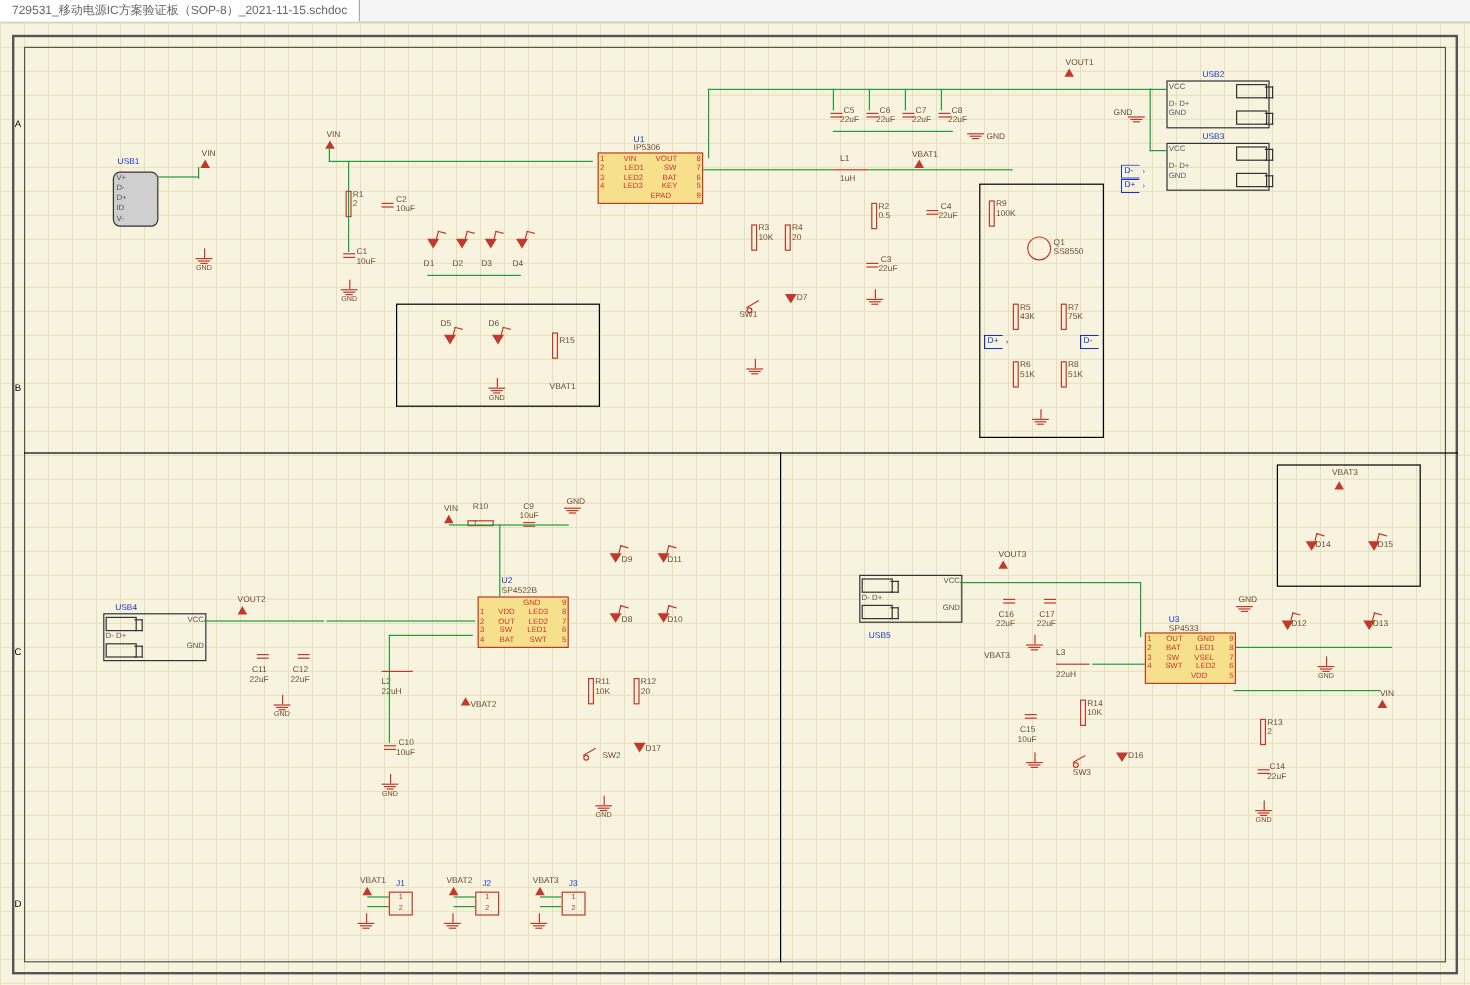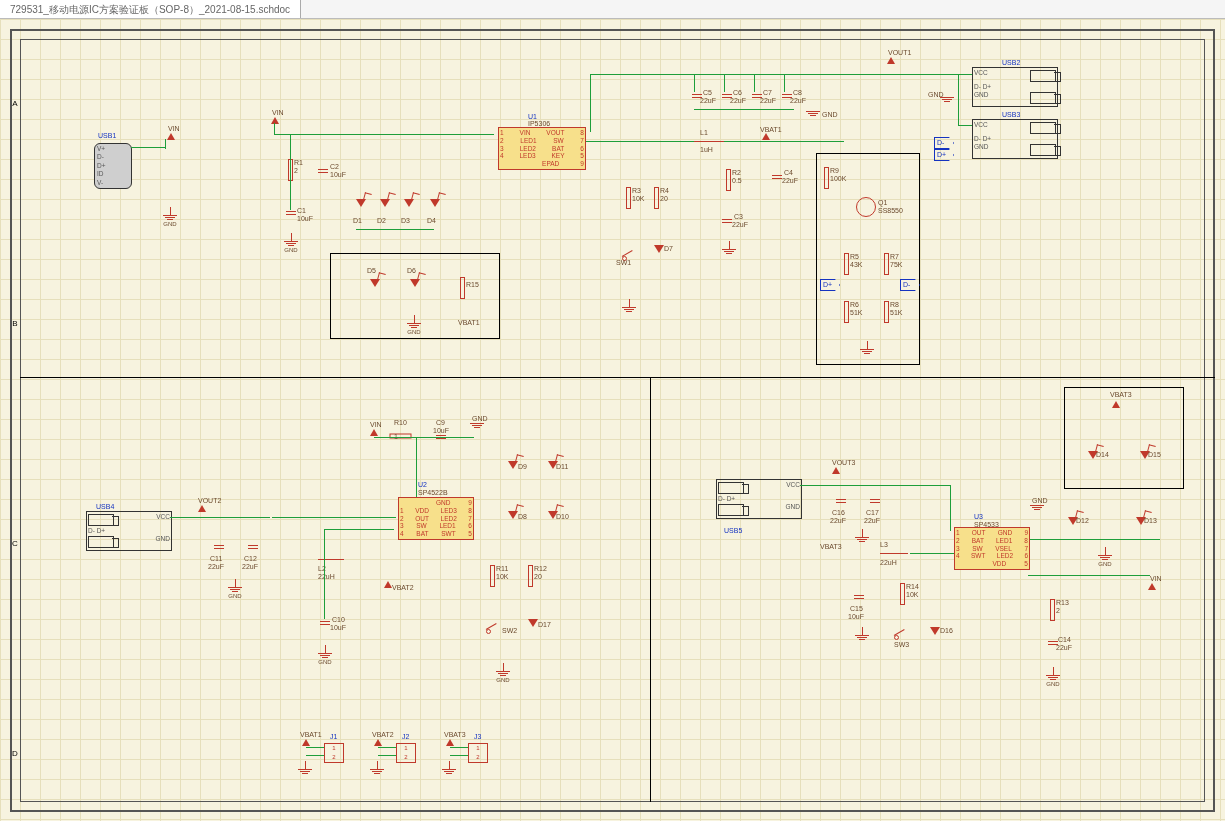--- a/index.html
+++ b/index.html
@@ -40,21 +40,21 @@
   .trans{position:absolute;width:18px;height:18px;border:1px solid #c0392b;border-radius:50%}
   .ind{position:absolute;height:8px;border-top:1px solid #c0392b}
   .sw{position:absolute;width:14px;height:14px}
   .sw::before{content:"";position:absolute;left:0;top:12px;width:12px;height:1px;background:#c0392b;transform:rotate(-30deg);transform-origin:left}
   .sw::after{content:"";position:absolute;left:0;top:12px;width:3px;height:3px;border:1px solid #c0392b;border-radius:50%;background:#f7f3df}
 </style>
 </head>
 <body>
 
 <div class="tab-bar">
-  <div class="tab">729531_移动电源IC方案验证板（SOP-8）_2021-08-15.schdoc</div>
+  <div class="tab">729531_移动电源IC方案验证板（SOP-8）_2021-11-15.schdoc</div>
 </div>
 
 <div class="canvas">
   <div class="border-outer"></div>
   <div class="border-inner"></div>
 
   <div class="margin-cell" style="left:10px;width:10px;top:80px">A</div>
   <div class="margin-cell" style="left:10px;width:10px;top:300px">B</div>
   <div class="margin-cell" style="left:10px;width:10px;top:520px">C</div>
   <div class="margin-cell" style="left:10px;width:10px;top:730px">D</div>

